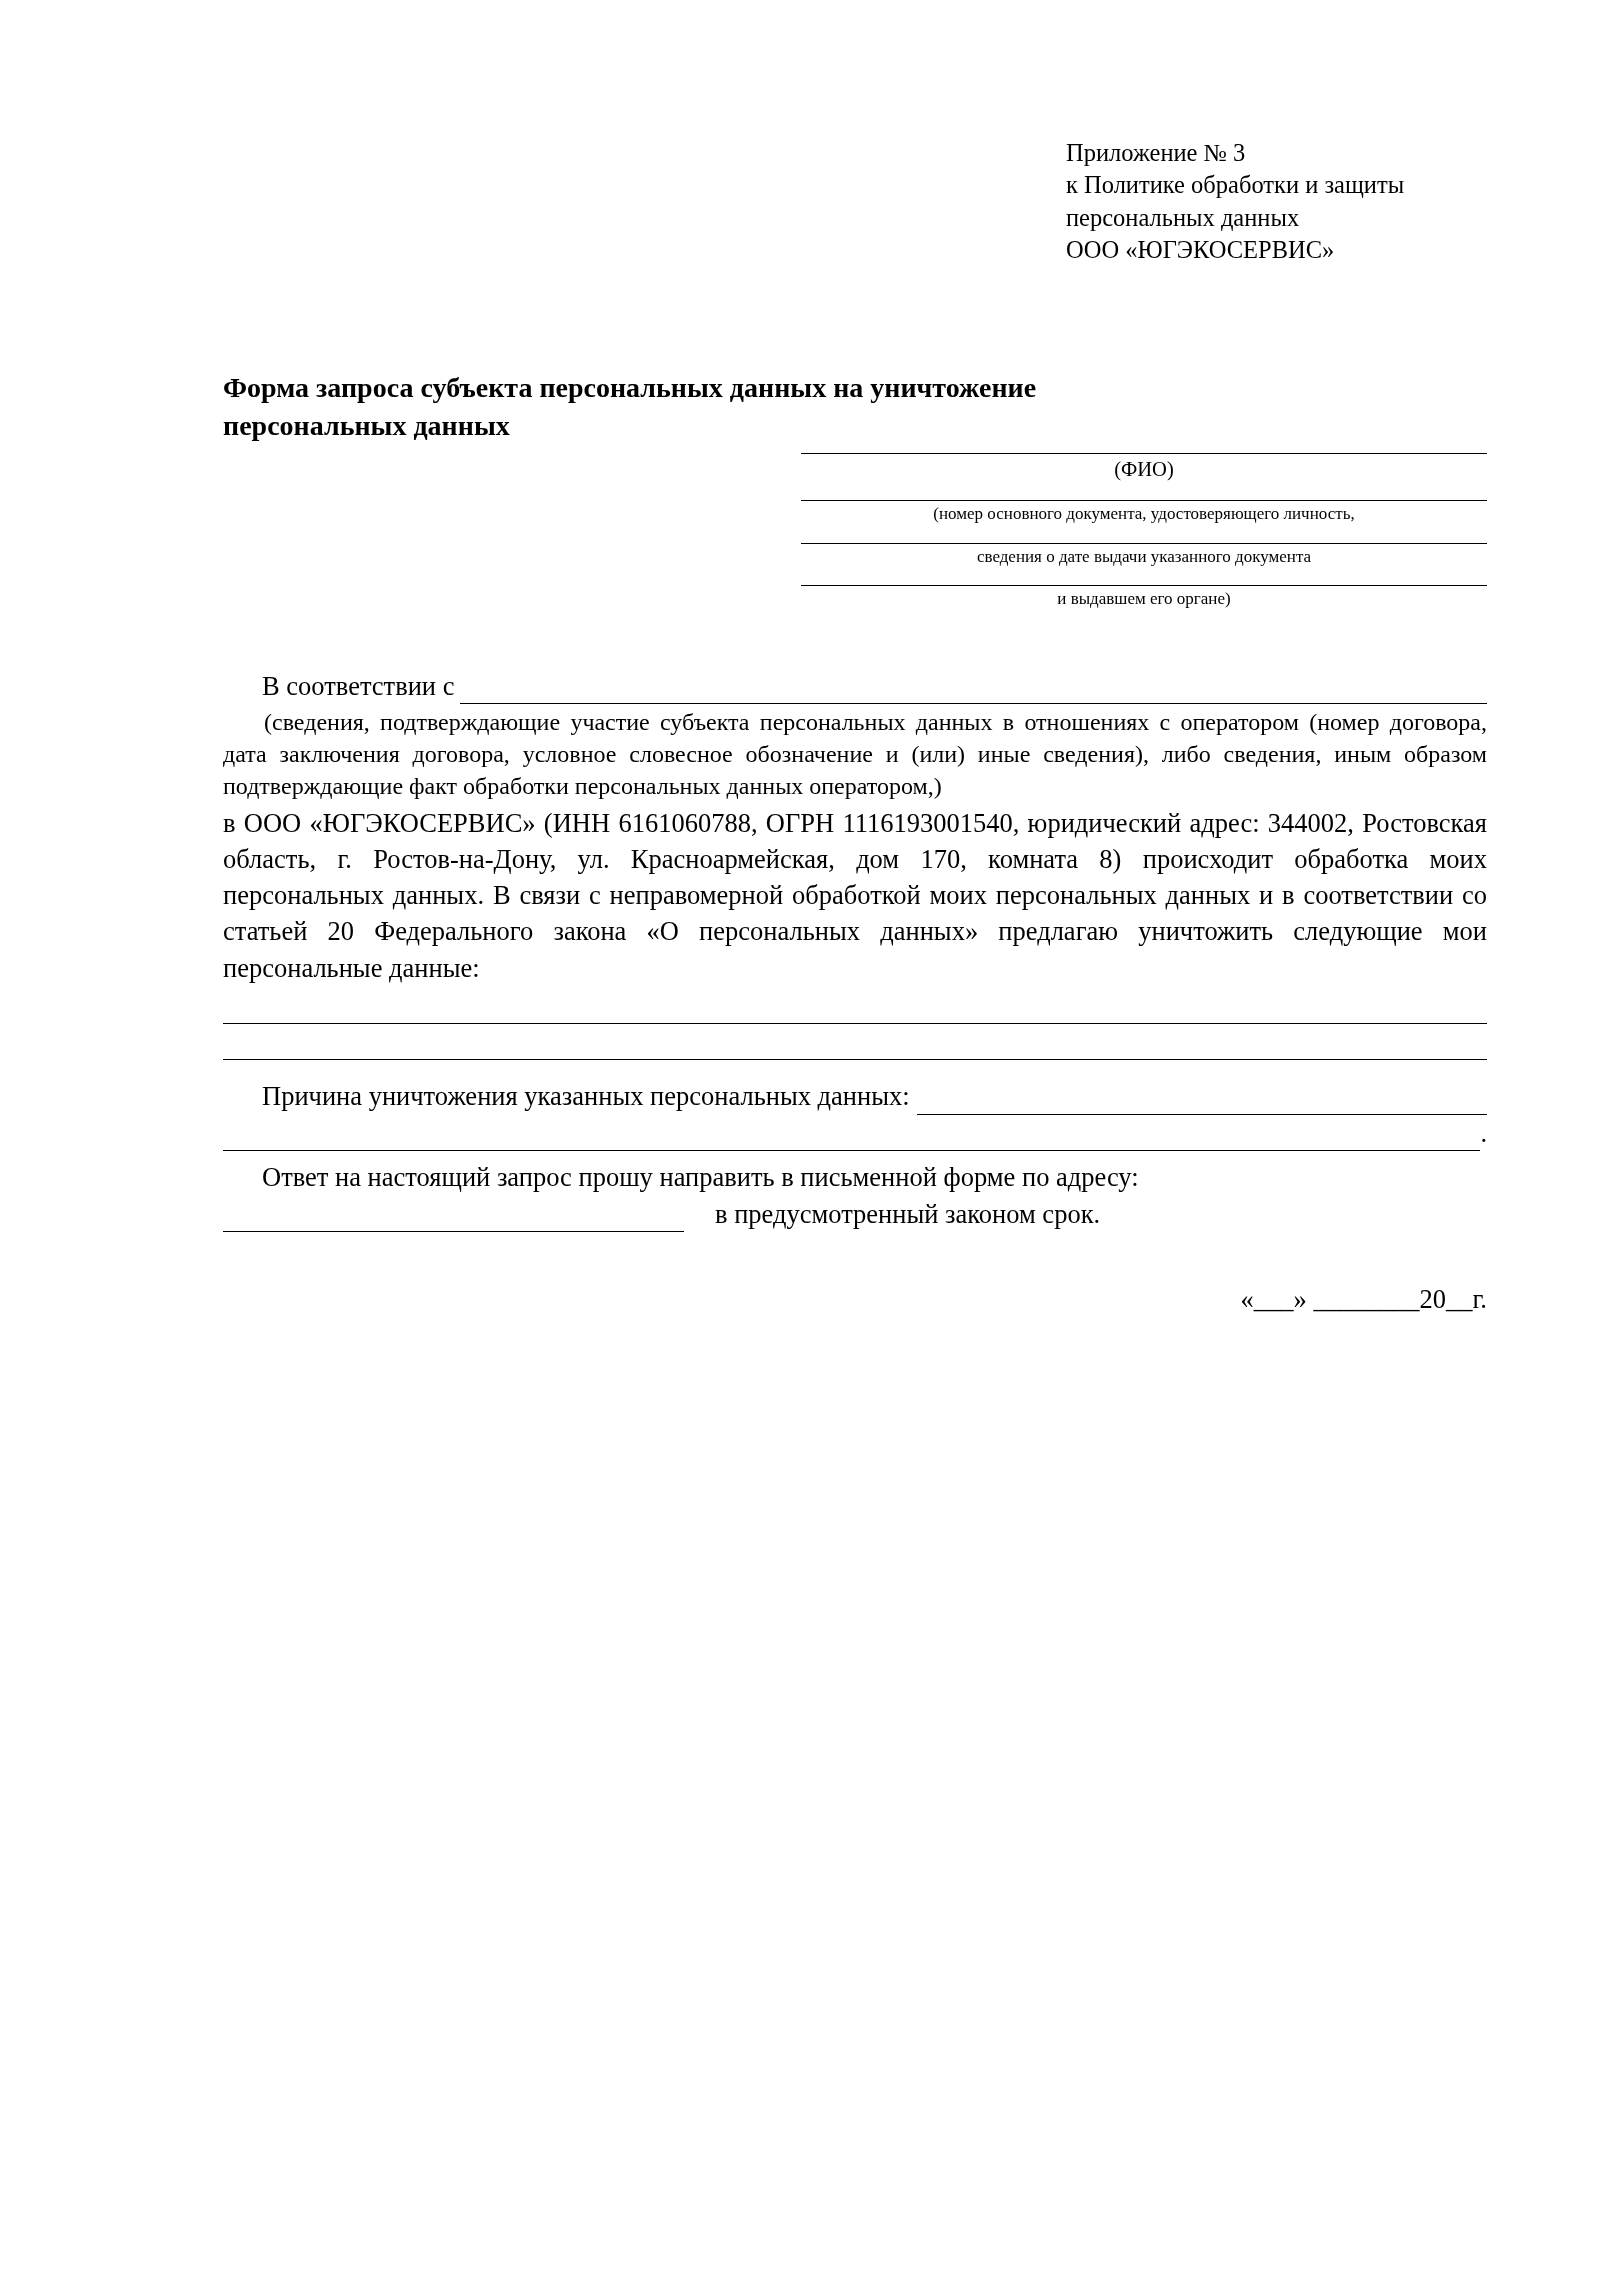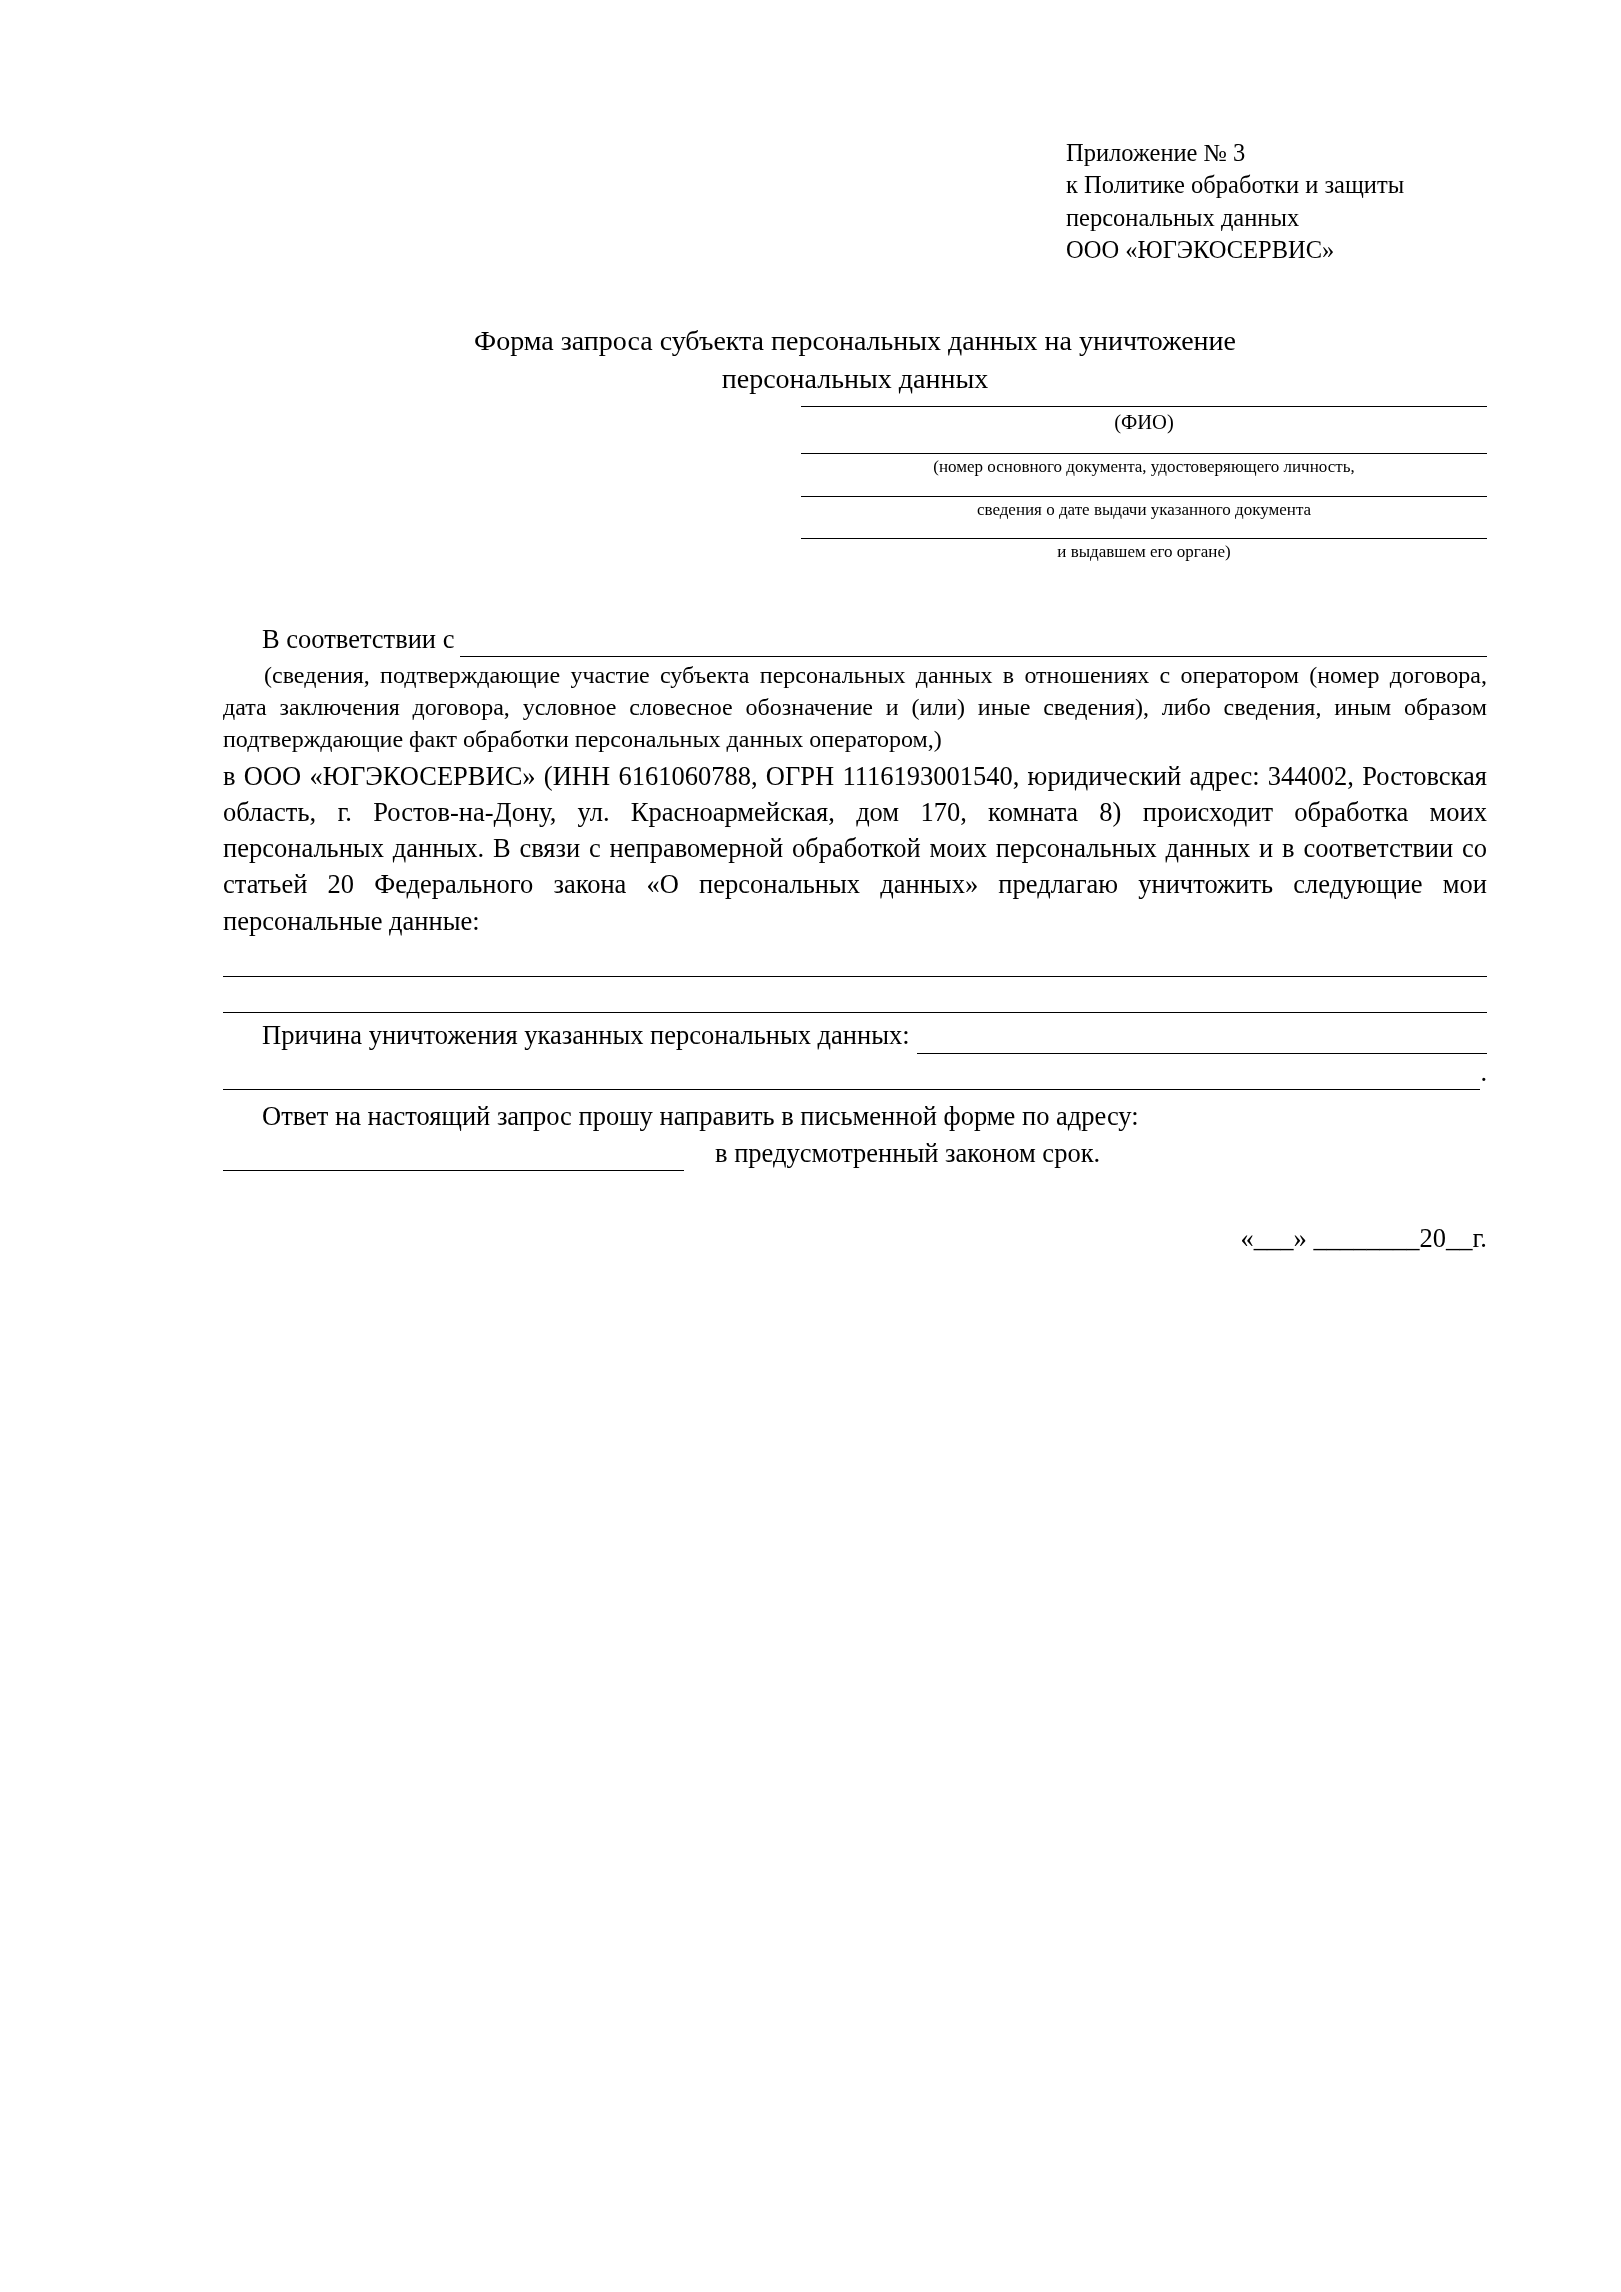--- a/index.html
+++ b/index.html
@@ -33,23 +33,23 @@
     margin-left: 843px;
     font-size: 24.5px;
     line-height: 1.32;
   }
   .header-block div {
     white-space: nowrap;
   }
 
   
   .doc-title {
-    margin-top: 56px;
-    text-align: center;
-    font-weight: normal;
+    margin-top: 103px;
+    text-align: left;
+    font-weight: bold;
     font-size: 28px;
     line-height: 1.35;
   }
 
   
   .addressee {
     margin-top: 5.9px;
     margin-left: 598px;
     font-size: 25.5px;
     line-height: 1.34;
@@ -118,21 +118,21 @@
   .blank-rule {
     border-bottom: 1.6px solid #000;
     height: 37px;
   }
   .blank-rule.tight {
     height: 35px;
   }
   .reason-row {
     display: flex;
     align-items: flex-end;
-    margin-top: 4px;
+    margin-top: 18px;
     font-size: 26.5px;
     text-align: center;
   }
   .reason-row .txt { white-space: nowrap; }
   .reason-row .fill2 {
     flex: 1 1 auto;
     border-bottom: 1.6px solid #000;
     height: 23.5px;
     margin-left: 7.8px;
   }

